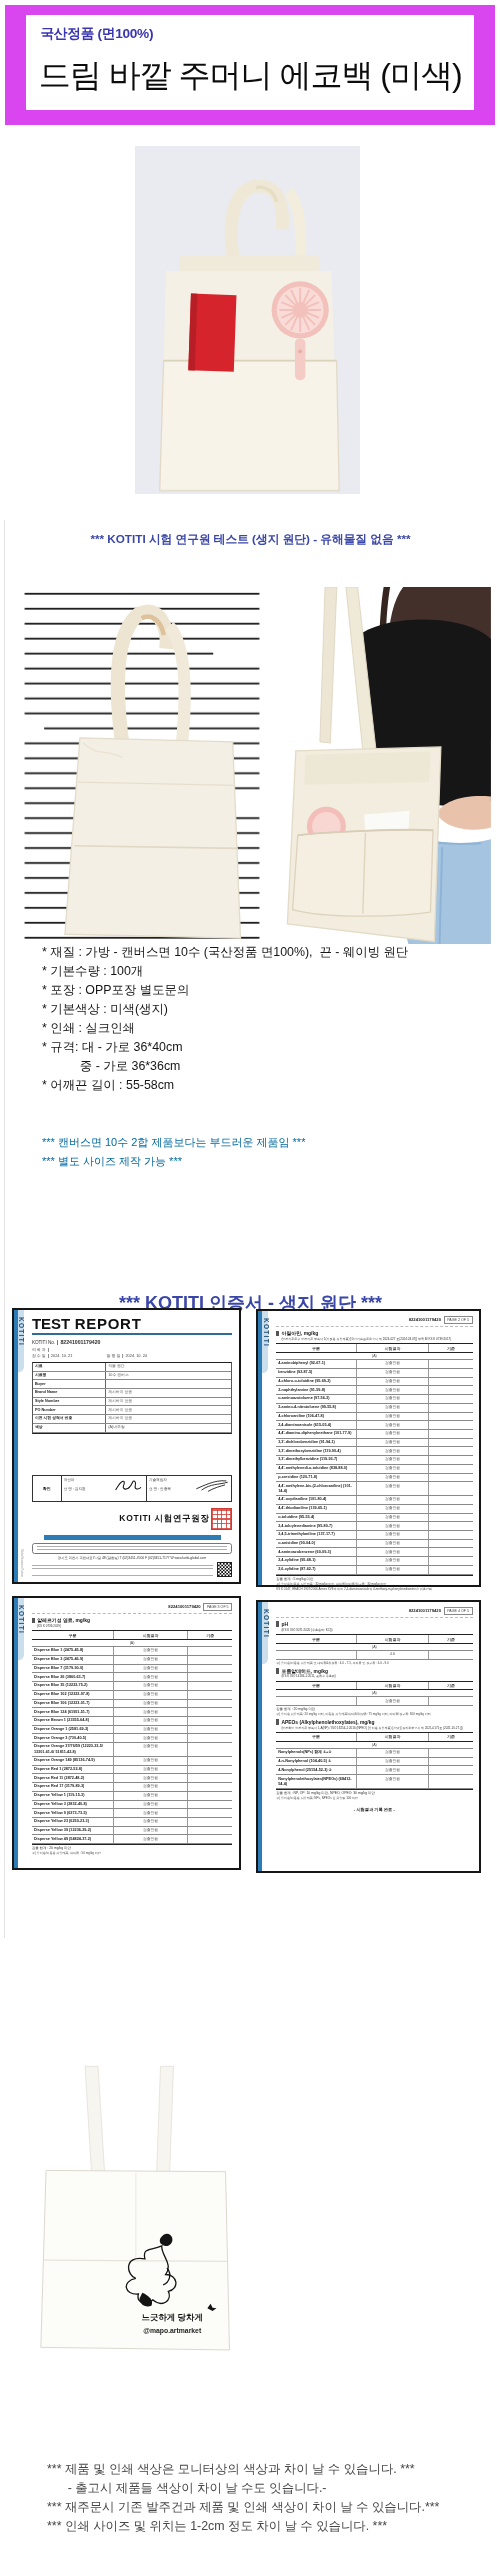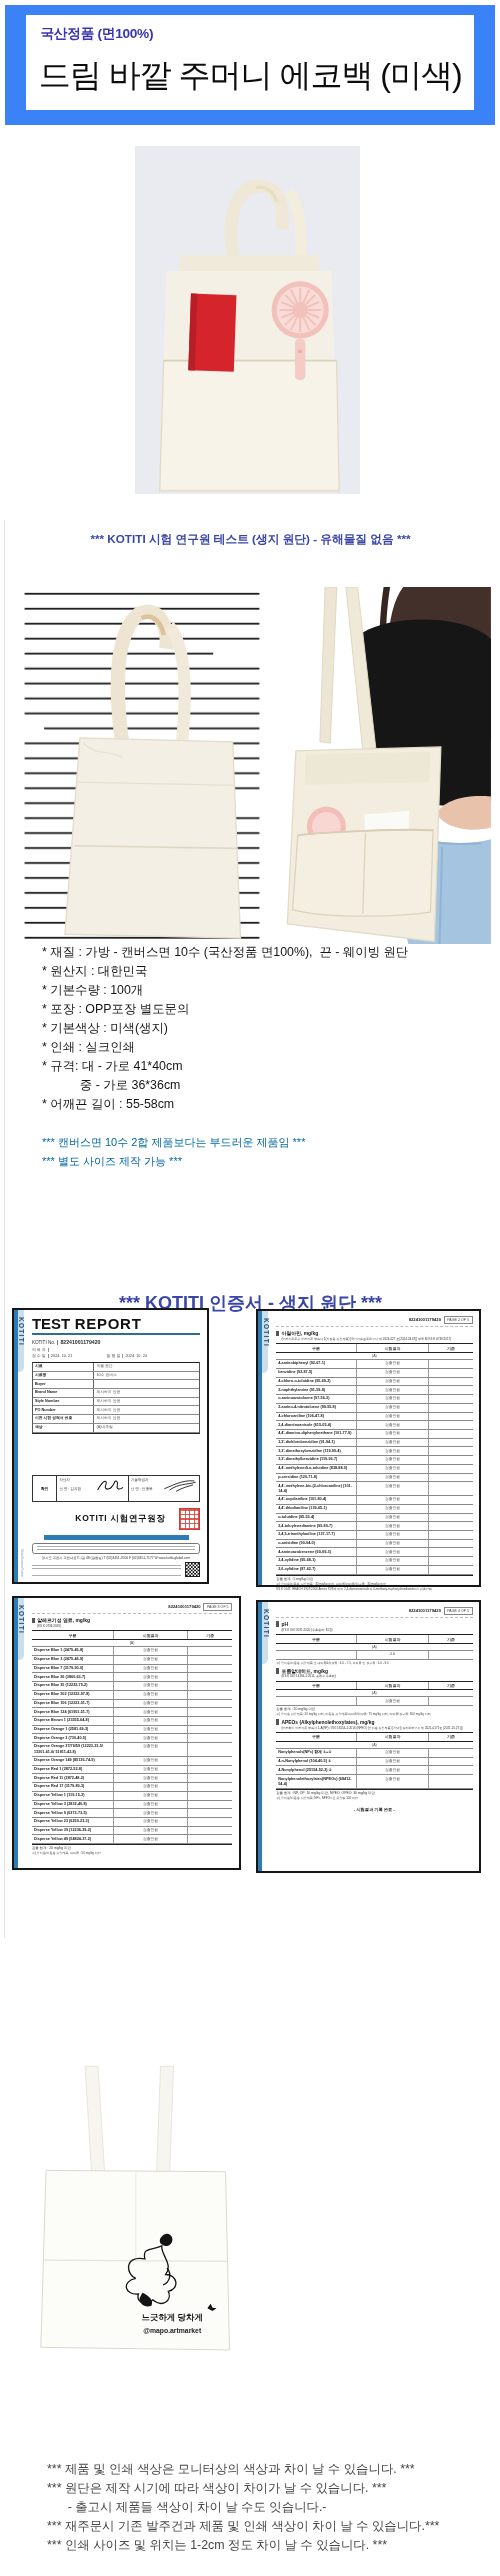--- a/index.html
+++ b/index.html
@@ -1,20 +1,20 @@
 <!DOCTYPE html>
 <html style="font-size:10.4px"><head>
 <meta charset="utf-8">
 <style>
   html,body{margin:0;padding:0;background:#fff;}
   body{font-family:"Liberation Sans","DejaVu Sans",sans-serif;}
   .page{position:relative;width:501px;height:2576px;background:#ffffff;overflow:hidden;}
 
   
-  .hero{position:absolute;left:5.2px;top:5.2px;width:490px;height:120px;background:#3b82f6;}
+  .hero{position:absolute;left:5.2px;top:5.2px;width:490px;height:120px;background:#d946ef;}
   .hero-inner{position:absolute;left:21px;right:21px;top:9.8px;bottom:15.6px;background:#ffffff;}
   .badge{position:absolute;left:14.3px;top:10.4px;font-size:13.7px;font-weight:800;color:#3A35B0;letter-spacing:-0.3px;}
   .title{position:absolute;left:0;right:0;top:35px;margin:4px;text-align:center;font-size:32px;font-weight:400;color:#0c0c0c;letter-spacing:-1px;}
 
   
   .photo{position:absolute;}
   .photo svg{display:block;}
   .photo1{left:135px;top:146px;width:225px;height:348px;}
   .photoL{left:17.6px;top:587px;width:248px;height:357px;}
   .photoR{left:286px;top:587px;width:205px;height:357px;}
@@ -25,21 +25,21 @@
   .cert-heading{top:1265px;font-size:18px;}
 
   
   .specs{position:absolute;left:42px;top:943px;}
   .spec-line{font-size:12.4px;line-height:19px;color:#161616;white-space:pre;}
   .spec-notes{position:absolute;left:42px;top:1133px;}
   .spec-note-line{font-size:11px;line-height:19px;color:#0369a1;font-weight:400;white-space:pre;}
 
   
   .doc{position:absolute;background:#fff;border:2.6px solid #161616;display:flex;box-sizing:border-box;}
-  .d1{left:11.7px;top:1308px;width:197px;height:276px;}
+  .d1{left:11.7px;top:1308px;width:229px;height:276px;}
   .d2{left:256px;top:1309px;width:225px;height:278px;}
   .d3{left:11.7px;top:1596px;width:229px;height:274px;}
   .d4{left:256px;top:1600px;width:225px;height:273px;}
   .doc-side{position:relative;width:13px;flex:0 0 13px;}
   .side-bar{position:absolute;left:0;top:0;bottom:0;width:3.9px;background:#2D7CB5;}
   .side-tab{position:absolute;left:3.9px;top:0;width:6.5px;height:62px;background:#2D7CB5;border-radius:0 0 5.2px 0;opacity:.25;}
   .side-brand{position:absolute;top:6.5px;left:4.6px;writing-mode:vertical-rl;font-size:6.5px;font-weight:800;color:#1E4F7A;letter-spacing:1.3px;}
   .side-sub{position:absolute;bottom:5.2px;left:6.5px;writing-mode:vertical-rl;font-size:2.6px;color:#999;}
   .doc-main{flex:1;display:flex;flex-direction:column;padding:5.2px 6.5px 5.2px 5.2px;min-width:0;}
 
@@ -60,21 +60,21 @@
   .spacer{flex:1;}
 
   .sig-row{display:flex;border:1px solid #333;height:25px;}
   .sig-confirm{width:14%;border-right:0.7px solid #333;display:flex;align-items:center;justify-content:center;font-size:3.9px;font-weight:700;}
   .sig-cell{flex:1;position:relative;border-right:0.7px solid #333;padding:2px;}
   .sig-cell:last-child{border-right:none;}
   .sig-role{font-size:3.6px;color:#333;}
   .sig-name{font-size:3.6px;color:#333;margin-top:5.2px;}
   .sig-svg{position:absolute;right:2.6px;top:1.3px;}
 
-  .director-row{display:flex;align-items:center;justify-content:flex-end;gap:13px;margin:6.5px 0 3.9px;}
+  .director-row{display:flex;align-items:center;justify-content:flex-end;gap:1px;margin:6.5px 0 3.9px;}
   .director{font-size:8.5px;font-weight:800;color:#111;letter-spacing:0.7px;}
   .seal{width:19.5px;height:19.5px;border:1.6px solid #CF3B33;background:
       repeating-linear-gradient(90deg,rgba(213,66,58,.85) 0 1.3px,transparent 1.3px 4.6px),
       repeating-linear-gradient(0deg,rgba(213,66,58,.85) 0 1.3px,transparent 1.3px 4.6px);}
   .notice-bar{height:5.2px;background:#2D7CB5;margin:1.3px 11.7px 2.6px;}
   .contact-box{border:0.7px solid #777;border-radius:2.6px;height:9px;margin-bottom:2px;display:flex;align-items:center;padding:0 3.9px;}
   .addr{font-size:3.3px;color:#333;text-align:center;margin-bottom:2px;}
   .foot-row{display:flex;align-items:flex-end;gap:3.9px;}
   .fineprint-lines{flex:1;height:11.7px;background:repeating-linear-gradient(to bottom,#9a9a9a 0 0.7px,transparent 0.7px 3.3px);opacity:.8;}
   .fineprint-lines.one{height:3.9px;background:repeating-linear-gradient(to bottom,#9a9a9a 0 0.7px,transparent 0.7px 3.3px);}
@@ -216,26 +216,25 @@
         <path d="M120,350 L190,344 L188,380 L122,384 Z" fill="#FAFAF6"></path>
         <path d="M18,382 C60,376 180,372 226,374 L222,500 C170,508 60,510 10,496 Z" fill="#F4EFE1" stroke="#DDD3BD" stroke-width="2"></path>
         <path d="M122,378 L118,502" stroke="#DDD3BD" stroke-width="2"></path>
         <path d="M18,382 C60,376 180,372 226,374" stroke="#D8CDB5" stroke-width="3" fill="none"></path>
       </g>
     </svg>
   </div>
 
   <div class="specs">
       <div class="spec-line">* 재질 : 가방 - 캔버스면 10수 (국산정품 면100%),  끈 - 웨이빙 원단</div>
-      <div class="spec-line">* 원산지 : 대한민국</div>
       <div class="spec-line">* 기본수량 : 100개</div>
       <div class="spec-line">* 포장 : OPP포장 별도문의</div>
       <div class="spec-line">* 기본색상 : 미색(생지)</div>
       <div class="spec-line">* 인쇄 : 실크인쇄</div>
-      <div class="spec-line">* 규격: 대 - 가로 41*40cm</div>
+      <div class="spec-line">* 규격: 대 - 가로 36*40cm</div>
       <div class="spec-line">           중 - 가로 36*36cm</div>
       <div class="spec-line">* 어깨끈 길이 : 55-58cm</div>
     </div>
   <div class="spec-notes">
       <div class="spec-note-line">*** 캔버스면 10수 2합 제품보다는 부드러운 제품임 ***</div>
       <div class="spec-note-line">*** 별도 사이즈 제작 가능 ***</div>
     </div>
 
   <div class="note-blue cert-heading">*** KOTITI 인증서 - 생지 원단 ***</div>
 
@@ -723,21 +722,20 @@
         <text x="214" y="432" text-anchor="middle" font-size="13" font-weight="bold" fill="#141414">느긋하게 당차게</text>
         <path d="M268,414 l5,-7 l3,6 l6,1 l-6,4 z" fill="#141414"></path>
         <text x="214" y="452" text-anchor="middle" font-size="10.5" font-weight="bold" fill="#1c1c1c">@mapo.artmarket</text>
       </g>
     </svg>
   </div>
 
 
   <div class="footer-notes">
       <div class="footer-line">*** 제품 및 인쇄 색상은 모니터상의 색상과 차이 날 수 있습니다. ***</div>
-      <div class="footer-line">*** 원단은 제작 시기에 따라 색상이 차이가 날 수 있습니다. ***</div>
       <div class="footer-line">      - 출고시 제품들 색상이 차이 날 수도 잇습니다.-</div>
       <div class="footer-line">*** 재주문시 기존 발주건과 제품 및 인쇄 색상이 차이 날 수 있습니다.***</div>
       <div class="footer-line">*** 인쇄 사이즈 및 위치는 1-2cm 정도 차이 날 수 있습니다. ***</div>
     </div>
 
   <div class="side-line"></div>
 </div>
 
 
 </body></html>

